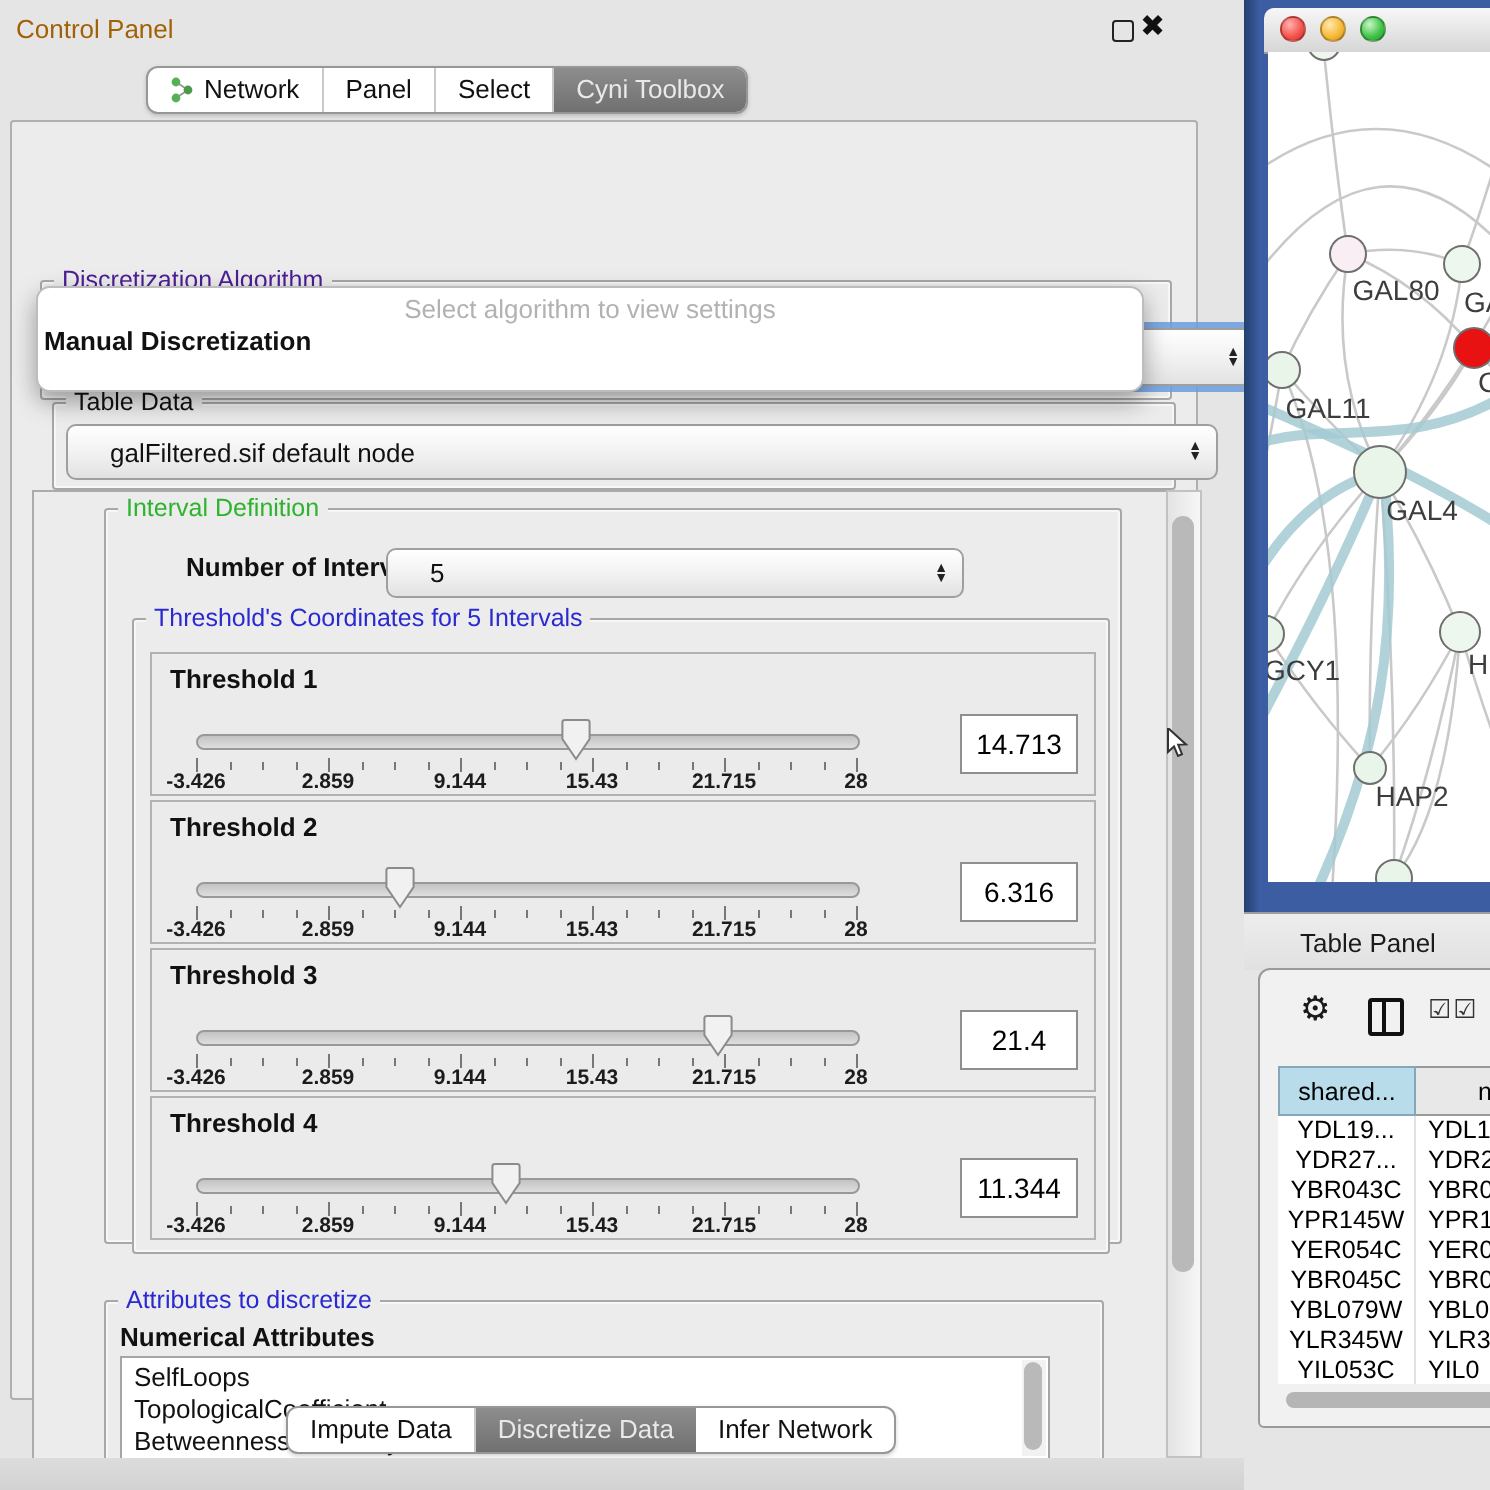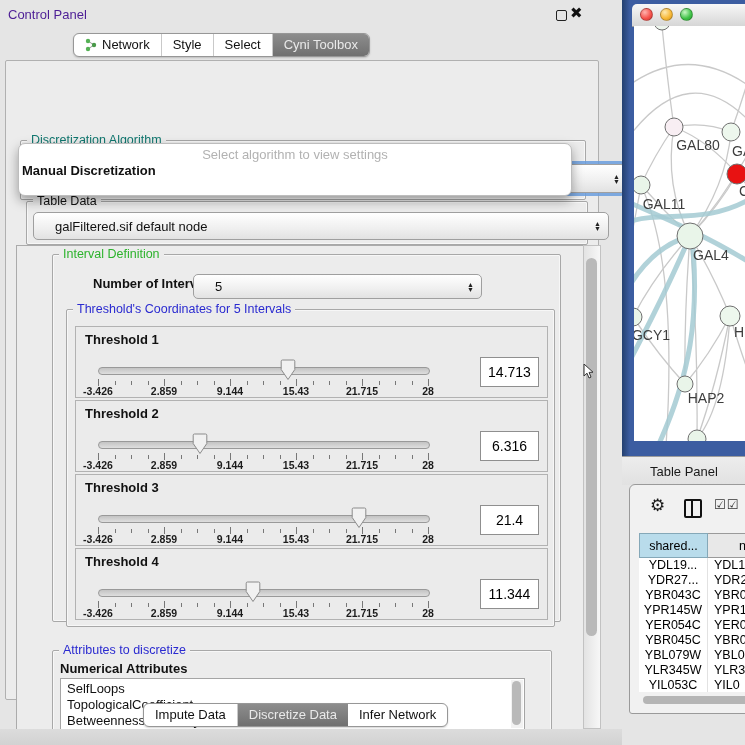--- a/index.html
+++ b/index.html
@@ -1,42 +1,42 @@
 <!DOCTYPE html>
 <html><head>
 <meta charset="utf-8">
 <style>
   html,body{margin:0;padding:0;}
   body{width:745px;height:745px;overflow:hidden;position:relative;
        background:#e5e5e5;font-family:"Liberation Sans","DejaVu Sans",sans-serif;
        -webkit-font-smoothing:antialiased;}
   .abs{position:absolute;}
   
-  #cp-title{left:8px;top:7px;font-size:13px;color:#4c1d95;}
+  #cp-title{left:8px;top:7px;font-size:13px;color:#a16207;}
   #cp-min{left:556px;top:10px;width:9px;height:9px;border:1.5px solid #222;border-radius:2px;}
   #cp-close{left:570px;top:4px;font-size:15px;font-weight:bold;color:#111;}
   .seg-tabs{display:flex;background:#fff;border:1px solid #979797;border-radius:6px;
             height:22px;overflow:hidden;box-shadow:0 1px 2px rgba(0,0,0,.18);}
   .seg{padding:0 11px;font-size:13px;line-height:22px;color:#111;display:flex;
        align-items:center;gap:5px;border-right:1px solid #c9c9c9;white-space:nowrap;}
   .seg:last-child{border-right:none;}
   .seg.sel{background:linear-gradient(#8d8d8d,#707070);color:#e9e9e9;border-right:none;}
   #top-tabs{left:73px;top:33px;}
   #bottom-tabs{left:143px;top:703px;}
   #bottom-strip{left:0;top:729px;width:622px;height:16px;background:linear-gradient(#dcdcdc,#d2d2d2);}
   
   #main-panel{left:5px;top:60px;width:592px;height:638px;background:#ececec;
               border:1px solid #b0b0b0;border-radius:2px;}
   .group{position:absolute;border:1px solid #a8a8a8;border-radius:2px;
          box-shadow:inset 0 0 0 1px rgba(255,255,255,.6);}
   .gtitle{position:absolute;top:-8px;left:6px;background:#ececec;padding:0 4px;
           font-size:12.5px;white-space:nowrap;}
   .gtitle.green{color:#2db32d;}
   .gtitle.blue{color:#2a2ad0;}
-  .gtitle.gray{color:#0f766e;}
+  .gtitle.gray{color:#4c1d95;}
   .combo{position:absolute;background:linear-gradient(#ffffff,#efefef 60%,#e2e2e2);
          border:1px solid #9f9f9f;border-radius:5px;font-size:13px;color:#111;
          display:flex;align-items:center;padding:0 21px;}
   .stepper{position:absolute;right:7px;top:50%;transform:translateY(-50%);
            display:flex;flex-direction:column;align-items:center;color:#222;}
   .stepper span{font-size:7px;line-height:5px;}
   
   #algo-combo{left:22px;top:103px;width:556px;height:27px;border-radius:7px;
               box-shadow:0 0 0 3px rgba(106,158,222,.85);}
   #algo-popup{left:12px;top:82px;width:554px;height:53px;background:#fff;
@@ -123,21 +123,21 @@
         <svg width="12" height="14" viewBox="0 0 12 14">
           <line x1="3" y1="3" x2="9" y2="7" stroke="#9a9a9a"></line>
           <line x1="3" y1="11" x2="9" y2="7" stroke="#9a9a9a"></line>
           <circle cx="3" cy="3" r="2.2" fill="#55b155"></circle>
           <circle cx="3" cy="11" r="2.2" fill="#55b155"></circle>
           <circle cx="9" cy="7" r="2.2" fill="#4a9a4a"></circle>
         </svg>
         <span>Network</span>
       </div>
       <div class="seg">
-        <span>Style</span>
+        <span>Panel</span>
       </div>
       <div class="seg">
         <span>Select</span>
       </div>
       <div class="seg sel">
         <span>Cyni Toolbox</span>
       </div>
     </div>
 
   <div class="abs" id="main-panel">

